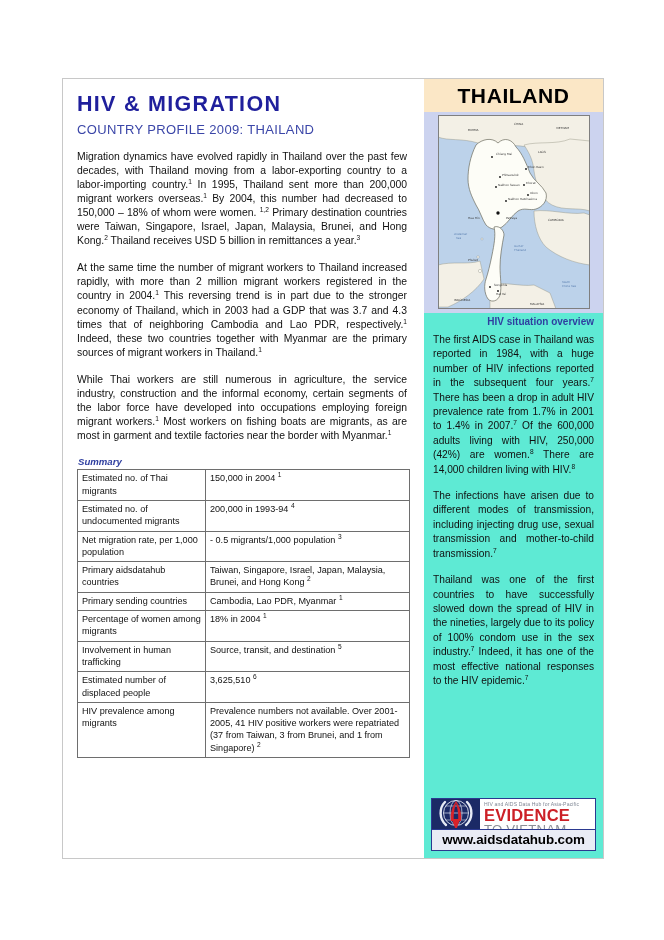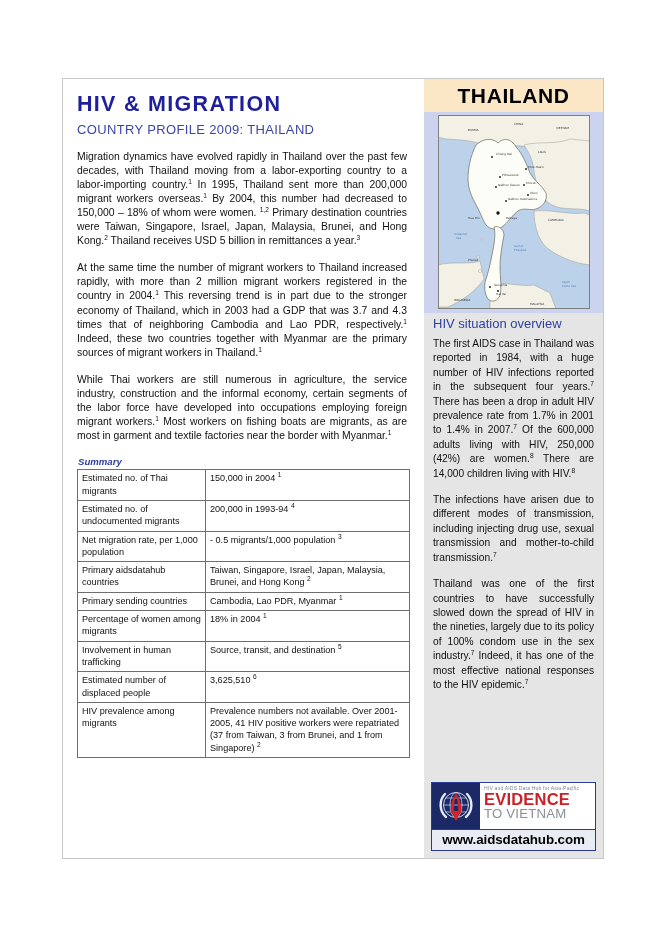--- a/index.html
+++ b/index.html
@@ -64,21 +64,21 @@
     line-height: 12.3px;
     color: #111111;
     padding: 2px 4px 3px 4px;
     vertical-align: top;
   }
   td.k { width: 128px; margin-top: 24px; }
   td.v { width: 204px; }
   
   #right {
     width: 180px;
-    background: #e5e5e5;
+    background: #5eead4;
     display: flex;
     flex-direction: column;
     border-left: 1px solid #ffffff;
   }
   #country-banner {
     background: #fbe7c6;
     height: 33px;
     display: flex;
     align-items: center;
     justify-content: center;
@@ -90,39 +90,40 @@
     letter-spacing: 0.6px;
   }
   #map-wrap {
     background: #ccd3ef;
     padding: 3px 0 4px 0;
     display: flex;
     justify-content: center;
   }
   #map { display: block; }
   #hiv-head {
-    font-size: 13px;
-    font-weight: normal;
+    font-size: 10px;
+    font-weight: bold;
     color: #2f3fa0;
     padding: 3px 9px 6px 9px;
+    text-align: right;
   }
   .side-p {
     font-size: 10.2px;
     line-height: 14.4px;
     color: #101010;
     text-align: justify;
     padding: 0 9px;
     margin: 0 0 12px 0;
   }
   #logo-block {
     margin: 4px 7px 7px 7px;
     border: 1px solid #2b3990;
     background: #ffffff;
   }
-  #logo-top { display: flex; align-items: stretch; height: 46px; }
+  #logo-top { display: flex; align-items: stretch; height: 30px; }
   #logo-mark {
     width: 48px; background: #1b2a66;
     display: flex; align-items: center; justify-content: center;
     flex: none;
   }
   #logo-text { flex: 1; padding: 2px 3px 0 4px; overflow: hidden; }
   #logo-tag {
     font-size: 5.1px; color: #7f8694; letter-spacing: 0.15px;
     white-space: nowrap; margin-bottom: 0px;
   }

